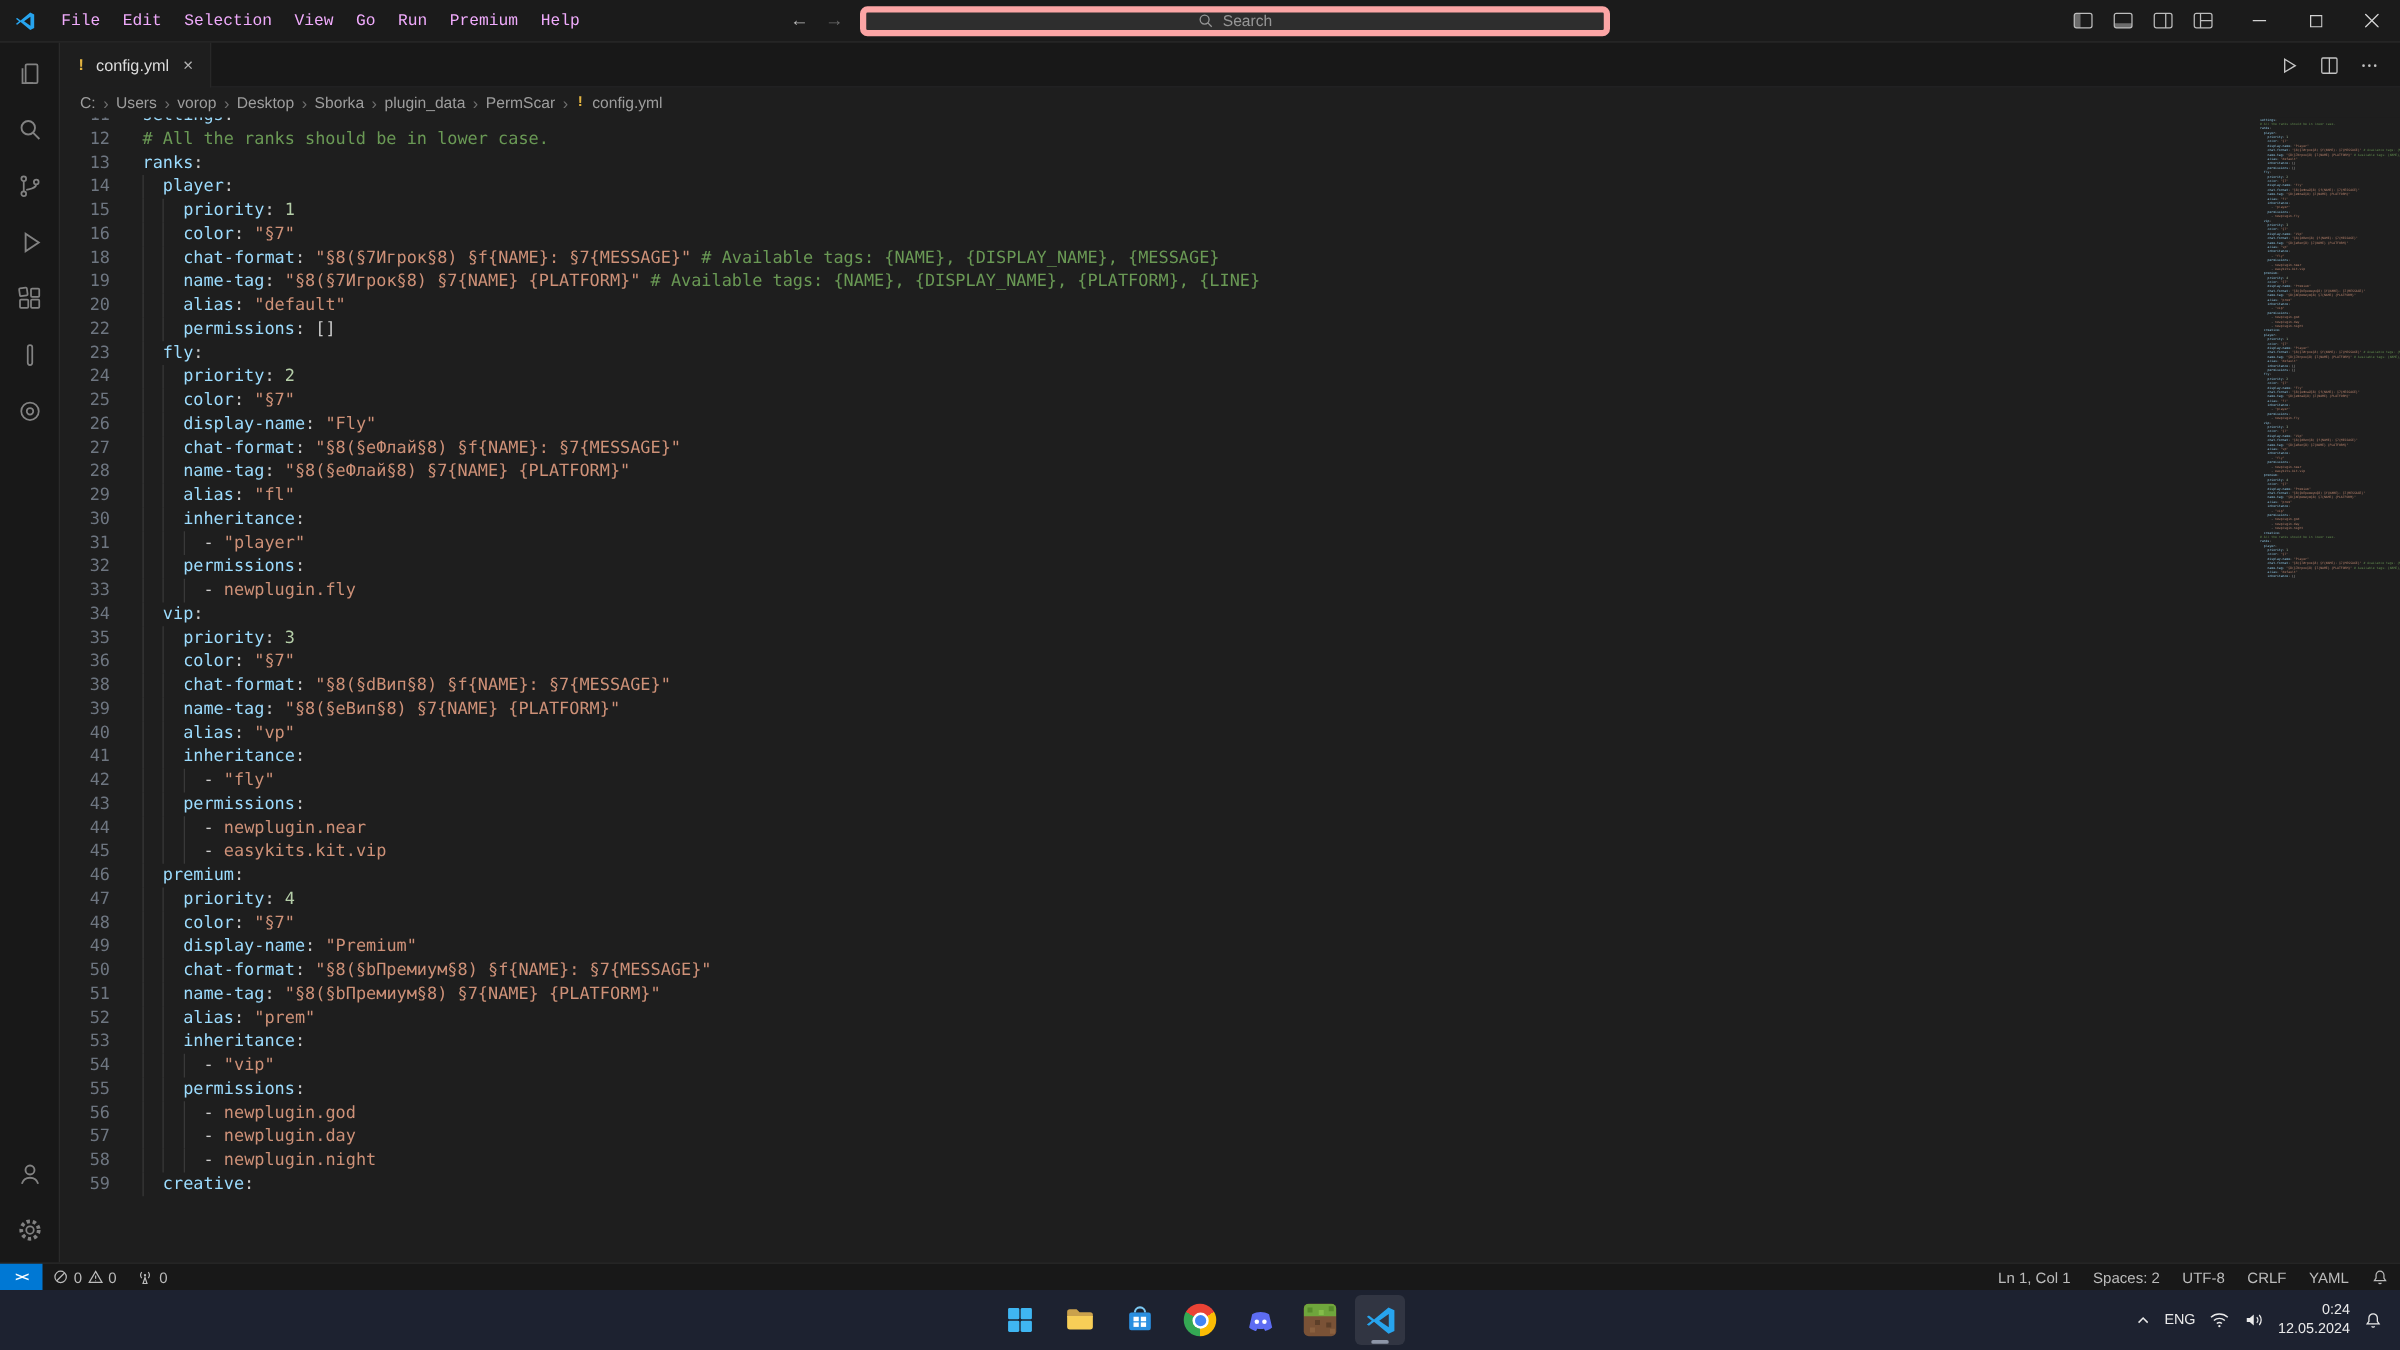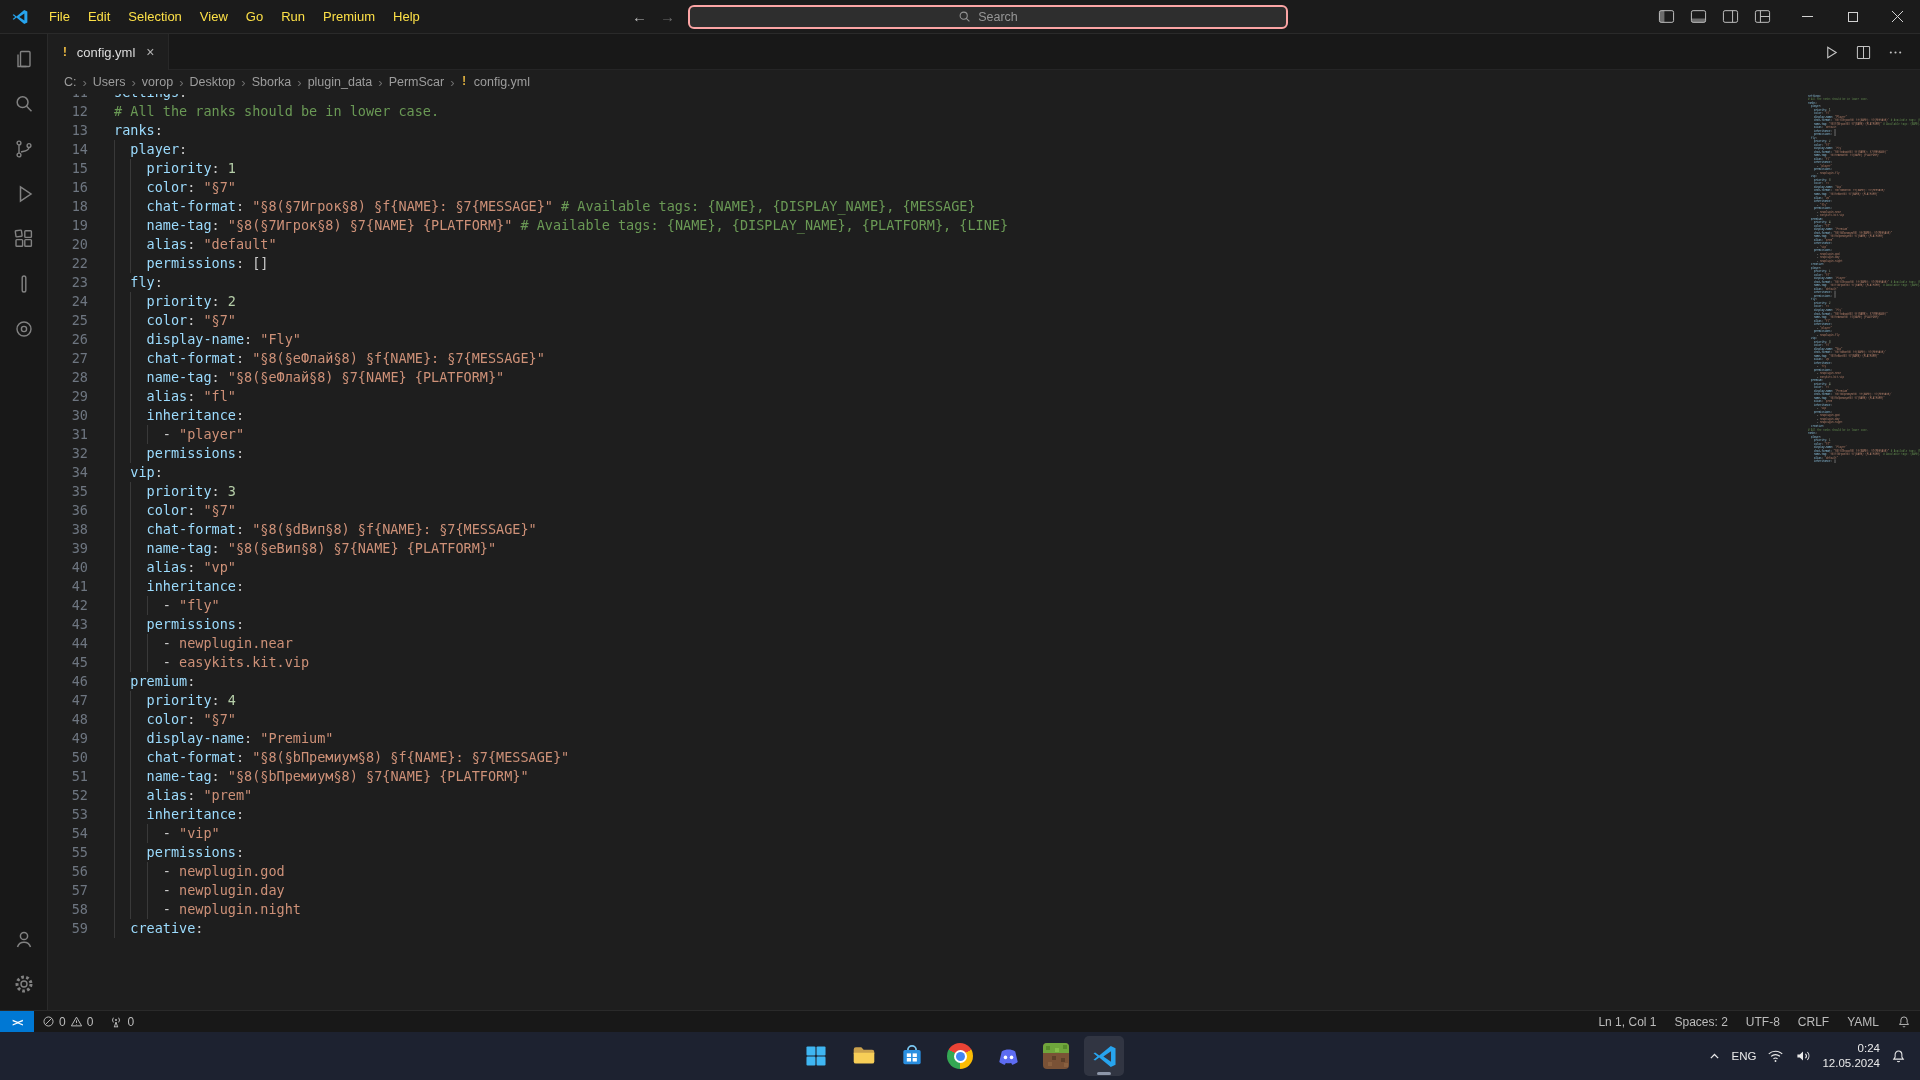--- a/index.html
+++ b/index.html
@@ -4,26 +4,26 @@
 <style>
   * { margin:0; padding:0; box-sizing:border-box; }
   html,body { width:1920px; height:1080px; overflow:hidden; background:#1e1e1e; }
   body { font-family:"Liberation Sans", sans-serif; color:#cccccc; }
   svg { display:block; }
   .screen { width:1920px; height:1080px; display:flex; flex-direction:column; }
 
   
   .titlebar { height:34px; flex:none; background:#1b1b1b; border-bottom:1px solid #2a2a2a; display:flex; align-items:center; position:relative; z-index:5; }
   .tb-logo { width:40px; display:flex; align-items:center; justify-content:center; }
-  .menubar { display:flex; font-size:13px; color:#fde047; }
+  .menubar { display:flex; font-size:13px; color:#f0abfc;font-family:Liberation Mono, monospace; }
   .menu-item { padding:4px 9px; border-radius:5px; white-space:nowrap; }
   .nav-center { position:absolute; left:50%; top:50%; transform:translate(-50%,-50%); display:flex; align-items:center; gap:13px; }
   .nav-arrow { font-size:15px; color:#b9b9b9; line-height:1; }
   .nav-arrow.fwd { color:#6b6b6b; }
-  .searchbox { width:600px; height:24px; background:#2e2e2e; border:2px solid #fca5a5; border-radius:6px; display:flex; align-items:center; justify-content:center; gap:7px; color:#969696; font-size:12.5px; }
+  .searchbox { width:600px; height:24px; background:#2e2e2e; border:5px solid #fca5a5; border-radius:6px; display:flex; align-items:center; justify-content:center; gap:7px; color:#969696; font-size:12.5px; }
   .win-right { margin-left:auto; display:flex; align-items:center; height:100%; }
   .layout-icons { display:flex; align-items:center; gap:2px; padding:0 8px; color:#bdbdbd; }
   .lic { width:30px; height:26px; display:flex; align-items:center; justify-content:center; border-radius:5px; }
   .win-btn { width:45px; height:34px; display:flex; align-items:center; justify-content:center; color:#d2d2d2; }
 
   
   .main { flex:1; display:flex; min-height:0; }
   .activitybar { width:48px; flex:none; background:#181818; border-right:1px solid #2a2a2a; display:flex; flex-direction:column; align-items:center; padding:2px 0 4px; }
   .ab-item { width:48px; height:45px; display:flex; align-items:center; justify-content:center; color:#828282; }
   .ab-spacer { flex:1; }
@@ -286,20 +286,21 @@
               <div class="line"><div class="ln">23</div><div class="code"><span class="guide" style="left: 0ch;"></span><span>  <span class="tok-k">fly</span><span class="tok-p">:</span></span></div></div>
               <div class="line"><div class="ln">24</div><div class="code"><span class="guide" style="left: 0ch;"></span><span class="guide" style="left: 2ch;"></span><span>    <span class="tok-k">priority</span><span class="tok-p">:</span><span class="tok-w"> </span><span class="tok-n">2</span></span></div></div>
               <div class="line"><div class="ln">25</div><div class="code"><span class="guide" style="left: 0ch;"></span><span class="guide" style="left: 2ch;"></span><span>    <span class="tok-k">color</span><span class="tok-p">:</span><span class="tok-w"> </span><span class="tok-s">"§7"</span></span></div></div>
               <div class="line"><div class="ln">26</div><div class="code"><span class="guide" style="left: 0ch;"></span><span class="guide" style="left: 2ch;"></span><span>    <span class="tok-k">display-name</span><span class="tok-p">:</span><span class="tok-w"> </span><span class="tok-s">"Fly"</span></span></div></div>
               <div class="line"><div class="ln">27</div><div class="code"><span class="guide" style="left: 0ch;"></span><span class="guide" style="left: 2ch;"></span><span>    <span class="tok-k">chat-format</span><span class="tok-p">:</span><span class="tok-w"> </span><span class="tok-s">"§8(§eФлай§8) §f{NAME}: §7{MESSAGE}"</span></span></div></div>
               <div class="line"><div class="ln">28</div><div class="code"><span class="guide" style="left: 0ch;"></span><span class="guide" style="left: 2ch;"></span><span>    <span class="tok-k">name-tag</span><span class="tok-p">:</span><span class="tok-w"> </span><span class="tok-s">"§8(§eФлай§8) §7{NAME} {PLATFORM}"</span></span></div></div>
               <div class="line"><div class="ln">29</div><div class="code"><span class="guide" style="left: 0ch;"></span><span class="guide" style="left: 2ch;"></span><span>    <span class="tok-k">alias</span><span class="tok-p">:</span><span class="tok-w"> </span><span class="tok-s">"fl"</span></span></div></div>
               <div class="line"><div class="ln">30</div><div class="code"><span class="guide" style="left: 0ch;"></span><span class="guide" style="left: 2ch;"></span><span>    <span class="tok-k">inheritance</span><span class="tok-p">:</span></span></div></div>
               <div class="line"><div class="ln">31</div><div class="code"><span class="guide" style="left: 0ch;"></span><span class="guide" style="left: 2ch;"></span><span class="guide" style="left: 4ch;"></span><span>      <span class="tok-p">- </span><span class="tok-s">"player"</span></span></div></div>
               <div class="line"><div class="ln">32</div><div class="code"><span class="guide" style="left: 0ch;"></span><span class="guide" style="left: 2ch;"></span><span>    <span class="tok-k">permissions</span><span class="tok-p">:</span></span></div></div>
+              <div class="line"><div class="ln">33</div><div class="code"><span class="guide" style="left: 0ch;"></span><span class="guide" style="left: 2ch;"></span><span class="guide" style="left: 4ch;"></span><span>      <span class="tok-p">- </span><span class="tok-s">newplugin.fly</span></span></div></div>
               <div class="line"><div class="ln">34</div><div class="code"><span class="guide" style="left: 0ch;"></span><span>  <span class="tok-k">vip</span><span class="tok-p">:</span></span></div></div>
               <div class="line"><div class="ln">35</div><div class="code"><span class="guide" style="left: 0ch;"></span><span class="guide" style="left: 2ch;"></span><span>    <span class="tok-k">priority</span><span class="tok-p">:</span><span class="tok-w"> </span><span class="tok-n">3</span></span></div></div>
               <div class="line"><div class="ln">36</div><div class="code"><span class="guide" style="left: 0ch;"></span><span class="guide" style="left: 2ch;"></span><span>    <span class="tok-k">color</span><span class="tok-p">:</span><span class="tok-w"> </span><span class="tok-s">"§7"</span></span></div></div>
               <div class="line"><div class="ln">38</div><div class="code"><span class="guide" style="left: 0ch;"></span><span class="guide" style="left: 2ch;"></span><span>    <span class="tok-k">chat-format</span><span class="tok-p">:</span><span class="tok-w"> </span><span class="tok-s">"§8(§dВип§8) §f{NAME}: §7{MESSAGE}"</span></span></div></div>
               <div class="line"><div class="ln">39</div><div class="code"><span class="guide" style="left: 0ch;"></span><span class="guide" style="left: 2ch;"></span><span>    <span class="tok-k">name-tag</span><span class="tok-p">:</span><span class="tok-w"> </span><span class="tok-s">"§8(§eВип§8) §7{NAME} {PLATFORM}"</span></span></div></div>
               <div class="line"><div class="ln">40</div><div class="code"><span class="guide" style="left: 0ch;"></span><span class="guide" style="left: 2ch;"></span><span>    <span class="tok-k">alias</span><span class="tok-p">:</span><span class="tok-w"> </span><span class="tok-s">"vp"</span></span></div></div>
               <div class="line"><div class="ln">41</div><div class="code"><span class="guide" style="left: 0ch;"></span><span class="guide" style="left: 2ch;"></span><span>    <span class="tok-k">inheritance</span><span class="tok-p">:</span></span></div></div>
               <div class="line"><div class="ln">42</div><div class="code"><span class="guide" style="left: 0ch;"></span><span class="guide" style="left: 2ch;"></span><span class="guide" style="left: 4ch;"></span><span>      <span class="tok-p">- </span><span class="tok-s">"fly"</span></span></div></div>
               <div class="line"><div class="ln">43</div><div class="code"><span class="guide" style="left: 0ch;"></span><span class="guide" style="left: 2ch;"></span><span>    <span class="tok-k">permissions</span><span class="tok-p">:</span></span></div></div>
               <div class="line"><div class="ln">44</div><div class="code"><span class="guide" style="left: 0ch;"></span><span class="guide" style="left: 2ch;"></span><span class="guide" style="left: 4ch;"></span><span>      <span class="tok-p">- </span><span class="tok-s">newplugin.near</span></span></div></div>

